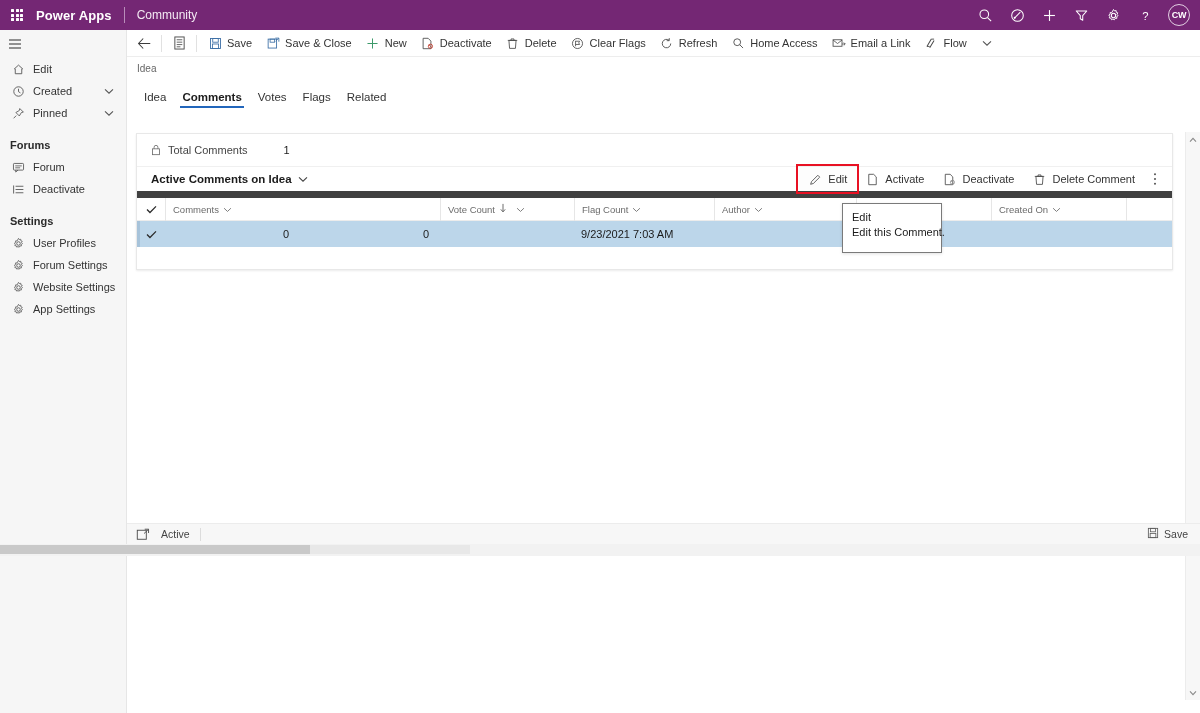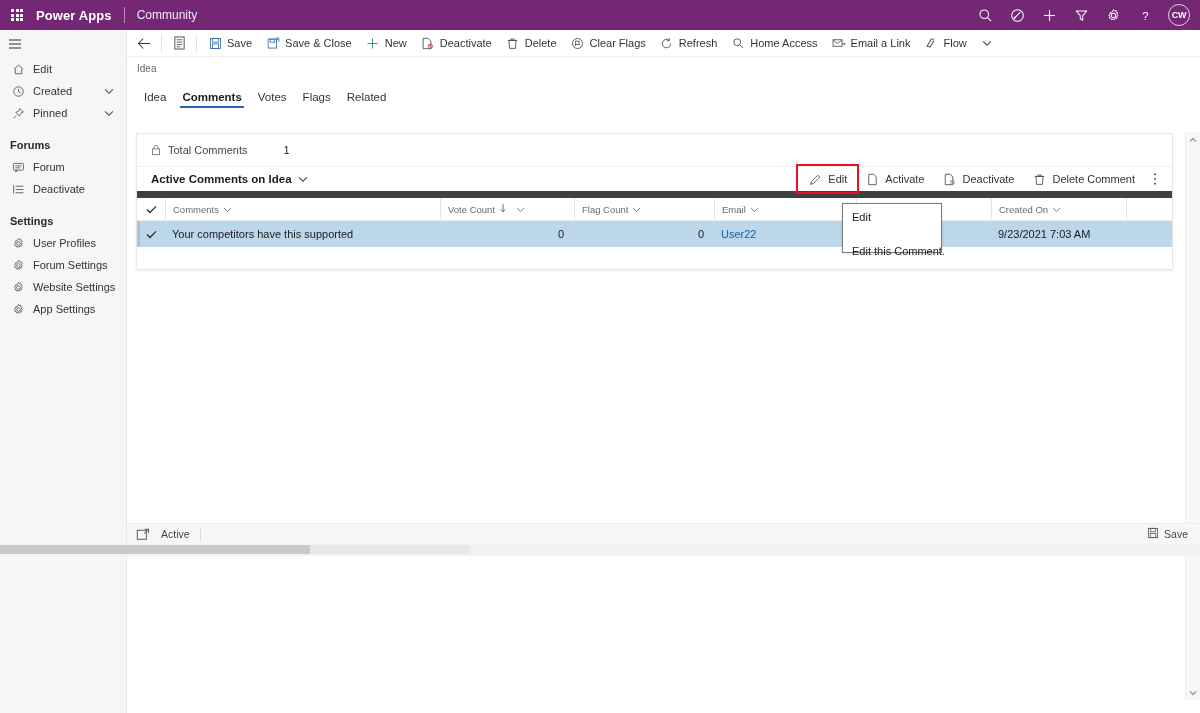--- a/index.html
+++ b/index.html
@@ -207,21 +207,21 @@
 
   
   .tooltip {
     position: absolute; top: 203px; left: 842px; width: 100px; height: 50px;
     background: #ffffff; border: 1px solid #7a7a7a;
     z-index: 40;
     box-shadow: 0 1px 3px rgba(0,0,0,.12);
     padding: 6px 8px 0 9px;
   }
   .tt-title { font-size: 11px; color: #1b1b1b; line-height: 14px; }
-  .tt-desc { font-size: 11px; color: #1b1b1b; line-height: 14px; margin-top: 20px; white-space: nowrap;}
+  .tt-desc { font-size: 11px; color: #1b1b1b; line-height: 14px; margin-top: 1px; white-space: nowrap;}
 
   
   .vscroll {
     position: absolute; top: 132px; right: 0; width: 15px; height: 568px;
     background: #f7f7f7; border-left: 1px solid #ececec;
   }
   .vs-arrow {
     height: 15px; display: flex; align-items: center; justify-content: center; cursor: pointer;
   }
   .hscroll {
@@ -667,21 +667,21 @@
               <path d="M1 1.4 L5 5.2 L9 1.4" fill="none" stroke="#777" stroke-width="1.1"></path>
             </svg></span>
       </div>
       <div class="gh-cell c-flag">
         <span>Flag Count</span>
         <span><svg width="9" height="6" viewBox="0 0 10 7">
               <path d="M1 1.4 L5 5.2 L9 1.4" fill="none" stroke="#777" stroke-width="1.1"></path>
             </svg></span>
       </div>
       <div class="gh-cell c-author">
-        <span>Email</span>
+        <span>Author</span>
         <span><svg width="9" height="6" viewBox="0 0 10 7">
               <path d="M1 1.4 L5 5.2 L9 1.4" fill="none" stroke="#777" stroke-width="1.1"></path>
             </svg></span>
       </div>
       <div class="gh-cell c-blank">
         <span></span>
       </div>
       <div class="gh-cell c-created">
         <span>Created On</span>
         <span><svg width="9" height="6" viewBox="0 0 10 7">
@@ -691,26 +691,22 @@
       <div class="gh-cell c-tail"></div>
     </div>
 
     <div class="grid-row">
       <div class="row-accent"></div>
       <div class="gr-check">
         <svg width="11" height="9" viewBox="0 0 12 10">
             <path d="M1 5 L4.3 8.4 L11 1.5" fill="none" stroke="#2b2b2b" stroke-width="1.4"></path>
           </svg>
       </div>
-      <div class="gr-cell c-comments">Your competitors have this supported</div>
       <div class="gr-cell c-vote num">0</div>
       <div class="gr-cell c-flag num">0</div>
-      <div class="gr-cell c-author">
-        <span class="link">User22</span>
-      </div>
       <div class="gr-cell c-blank"></div>
       <div class="gr-cell c-created">9/23/2021 7:03 AM</div>
       <div class="gr-cell c-tail"></div>
     </div>
   </div>
 
   <div class="tooltip">
     <div class="tt-title">Edit</div>
     <div class="tt-desc">Edit this Comment.</div>
   </div>

